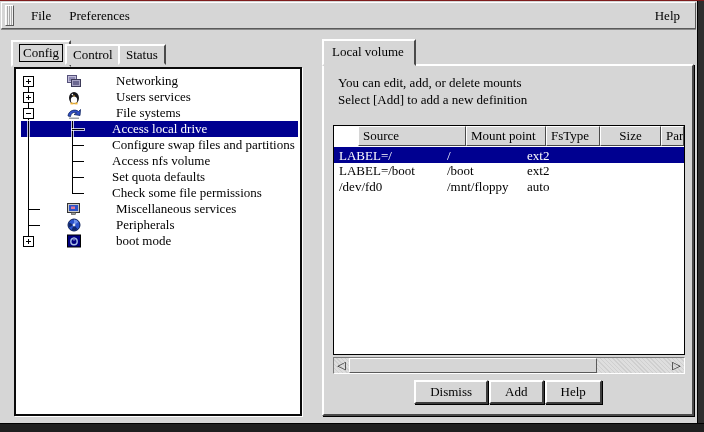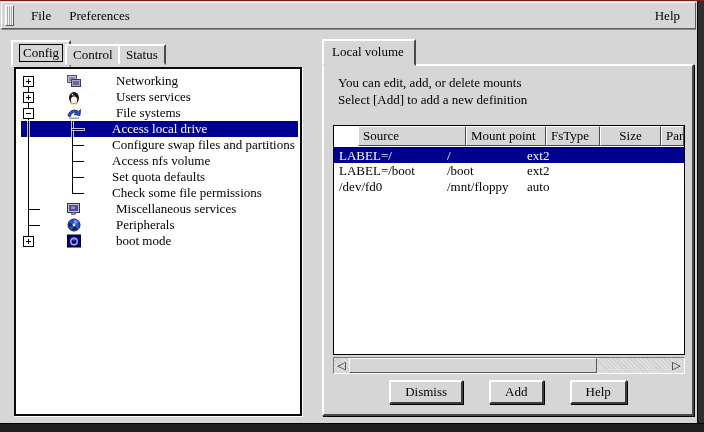--- a/index.html
+++ b/index.html
@@ -102,21 +102,21 @@
     display:flex;align-items:stretch;
   }
   .sarrow{width:15px;flex:none;font-size:11px;line-height:14px;text-align:center;color:#000;cursor:default;}
   .sthumb{
     width:248px;flex:none;background:#d6d6d6;
     border:1px solid;border-color:#fff #5a5a5a #5a5a5a #fff;
   }
   .strough{flex:1;}
 
   
-  .btnrow{position:absolute;left:0;right:0;top:314px;display:flex;justify-content:center;gap:26px;border-radius:6px;}
+  .btnrow{position:absolute;left:0;right:0;top:314px;display:flex;justify-content:center;gap:1px;border-radius:6px;}
   .btn{
     height:24px;padding:2px 14px 0 14px;background:#d6d6d6;text-align:center;
     border:2px solid;border-color:#fff #3c3c3c #3c3c3c #fff;
     box-shadow:1px 1px 0 #000;cursor:default;
   }
 </style>
 </head>
 <body>
 
 <div class="window">

